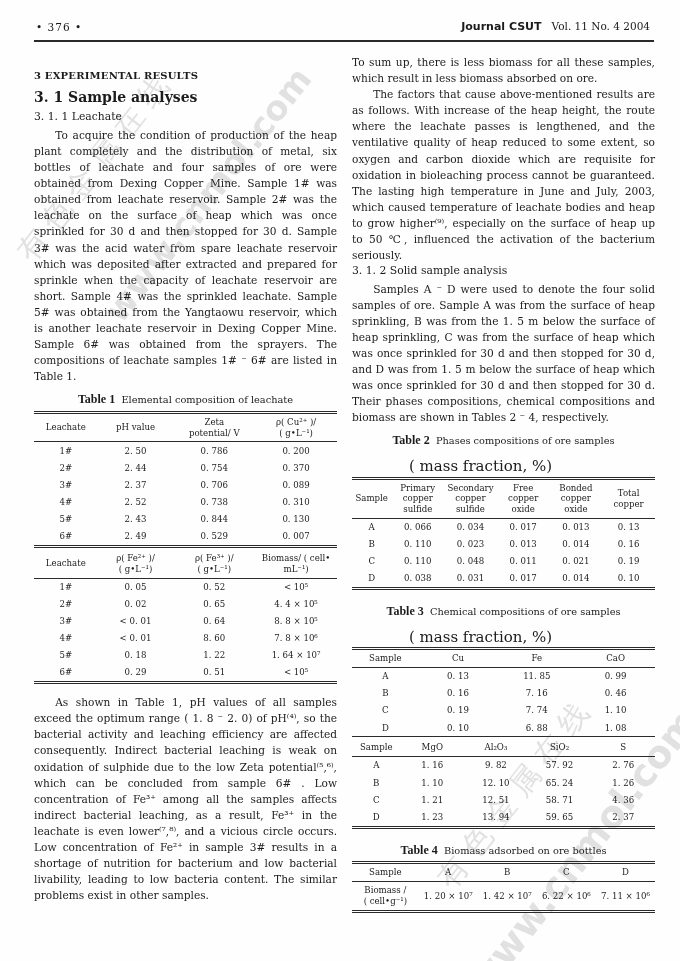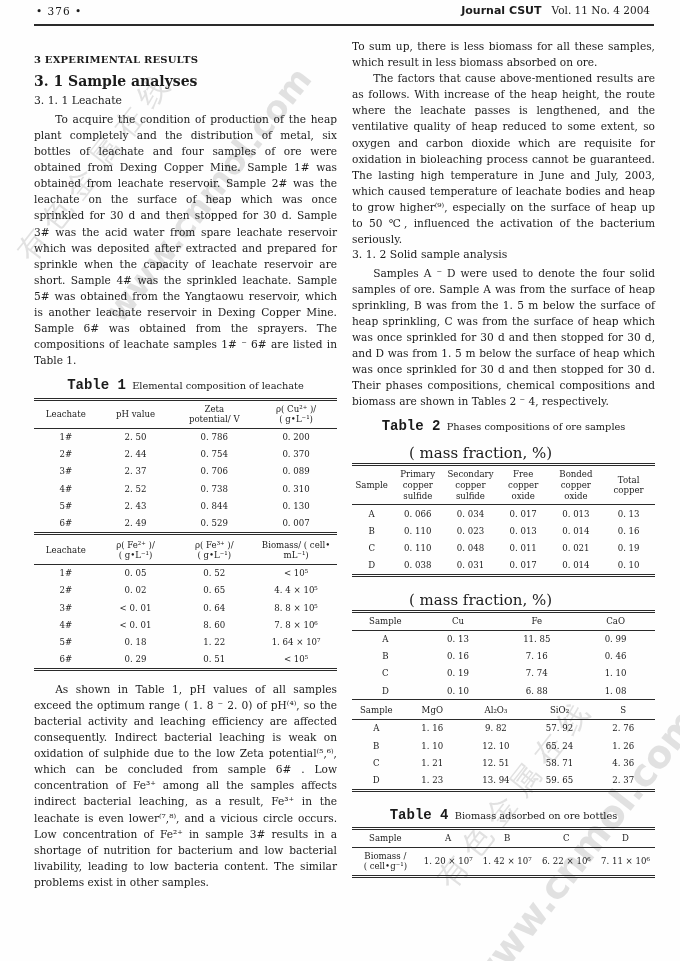--- a/index.html
+++ b/index.html
@@ -15,38 +15,38 @@
   .wm { position:absolute; z-index:1; white-space:nowrap;
         transform:rotate(-52deg); transform-origin:0 0;
         color:rgba(150,150,150,0.38); font-family:"DejaVu Sans", sans-serif; }
   .wm-cn-top   { left:8px;  top:245px; font-size:30px; letter-spacing:9px; color:rgba(160,160,160,0.30);}
   .wm-url-top  { left:96px; top:305px; font-size:34px; font-weight:bold; color:rgba(165,165,165,0.32);}
   .wm-cn-bot   { left:428px; top:872px; font-size:30px; letter-spacing:9px; color:rgba(160,160,160,0.30);}
   .wm-url-bot  { left:458px; top:975px; font-size:38px; font-weight:bold; color:rgba(165,165,165,0.32);}
 
   
   .pg-header { display:flex; justify-content:space-between; align-items:flex-end;
-               padding:4px 30px 5px 36px; font-size:10.5px; }
+               padding:20px 30px 5px 36px; font-size:10.5px; }
   .pg-num { letter-spacing:1px; }
   .journal b { font-family:"DejaVu Sans", sans-serif; font-size:11px;margin-top:20px; }
   .head-rule { border-top:2.2px solid #2a2a2a; margin:2px 26px 0 34px; }
 
   
   .columns { display:flex; gap:15px; padding:12px 26px 0 34px; }
   .col { width:303px; flex:0 0 303px; font-size:10.6px; line-height:1.52; text-align:justify; }
 
   .h1 { font-size:10px; font-weight:bold; margin:14px 0 4px 0; letter-spacing:0.2px; }
   .h2 { font-size:14px; font-weight:bold; margin:2px 0 1px 0; }
   .h3 { font-size:10.8px; margin:0 0 1px 0; }
   p.indent { text-indent:2em; }
   p { margin:0; }
 
   
   .tbl-caption { text-align:center; font-size:9.8px; margin:8px 0 3px 0; line-height:1.3; }
-  .tbl-caption .cap-label { font-weight:bold; font-family:Liberation Mono, monospace; font-size:14px; }
+  .tbl-caption .cap-label { font-weight:bold; font-family:Liberation Serif, serif; font-size:12px; }
   .cap-line2 { text-align:center; padding-right:46px; font-size:15px; margin-bottom:0; }
   table.sci { width:100%; border-collapse:collapse; font-size:8.6px; line-height:1.25;
               text-align:center; margin-bottom:2px; }
   table.sci th { font-weight:normal; white-space:pre-line; padding:3px 1px; vertical-align:middle; }
   table.sci td { padding:3.2px 1px; white-space:pre-line; vertical-align:middle; }
   table.sci thead tr { border-bottom:1px solid #2a2a2a; }
   .rt { border-top:3px double #2a2a2a; }
   .rb { border-bottom:3px double #2a2a2a; }
   .rb-thin { border-bottom:1px solid #2a2a2a; }
 
@@ -276,20 +276,23 @@
                 <td>0. 038</td>
                 <td>0. 031</td>
                 <td>0. 017</td>
                 <td>0. 014</td>
                 <td>0. 10</td>
               </tr>
             </tbody>
           </table>
 
         <div class="spacer-s"></div>
+        <div class="tbl-caption">
+          <span class="cap-label">Table 3</span>&nbsp;&nbsp;<span>Chemical compositions of ore samples</span>
+        </div>
         <div class="tbl-caption cap-line2">( mass fraction,  %)</div>
         <table class="sci t3a rt rb-thin">
           <colgroup>
               <col class="c0">
               <col class="cx">
               <col class="cx">
               <col class="cx">
             </colgroup>
         <thead>
               <tr>

